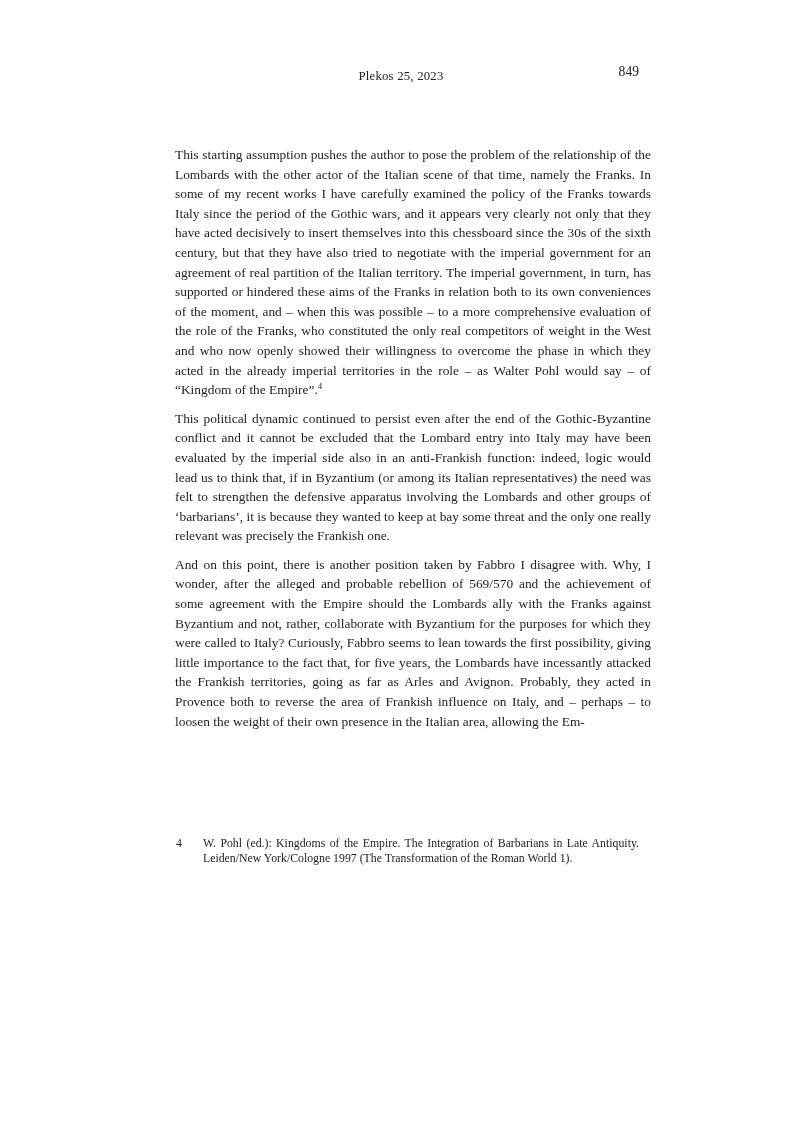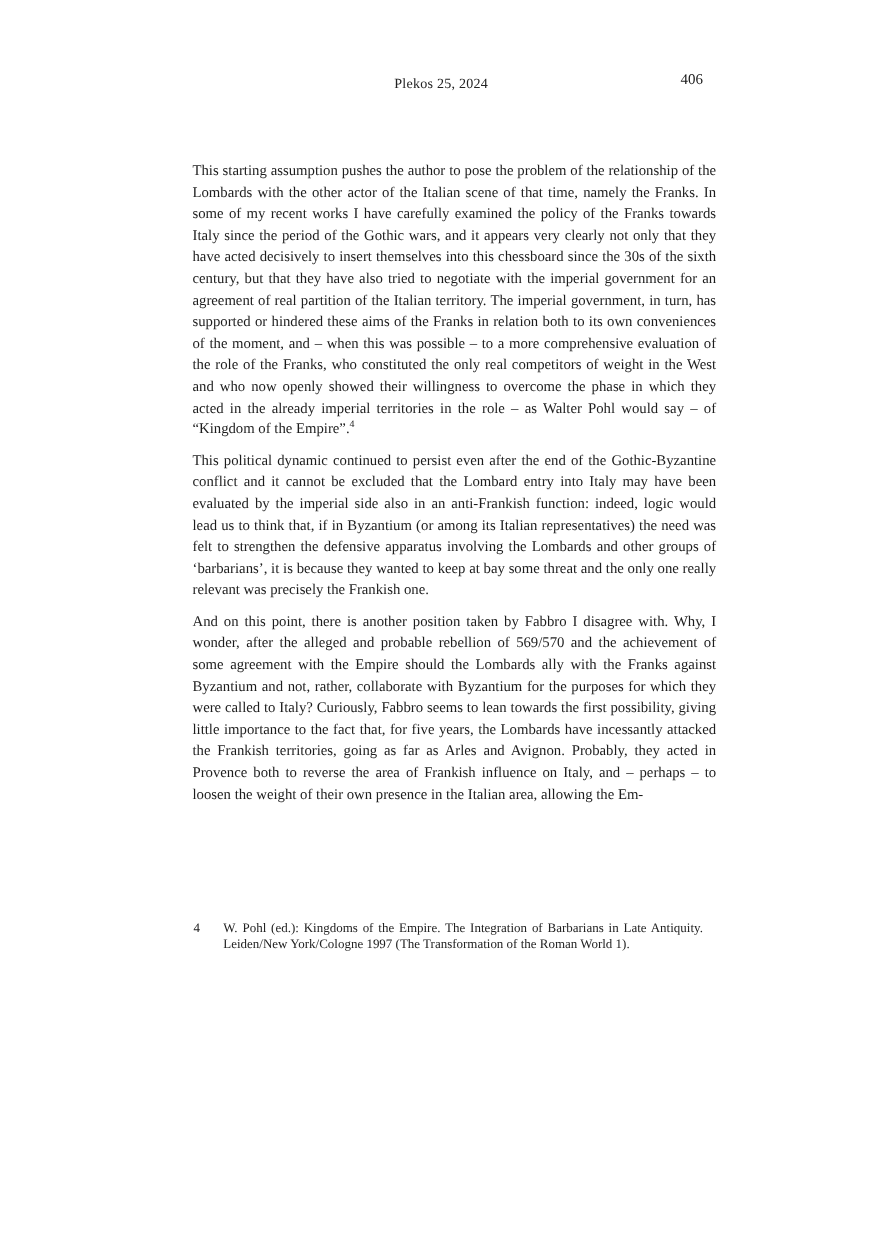--- a/index.html
+++ b/index.html
@@ -72,22 +72,22 @@
     .fn-text {
       flex: 1;
       text-align: justify;
       text-justify: inter-word;
     }
   </style>
 </head>
 <body>
 
 <div class="page-header">
-  <div class="journal-line">Plekos 25, 2024</div>
-  <div class="page-num">406</div>
+  <div class="journal-line">Plekos 25, 2023</div>
+  <div class="page-num">849</div>
 </div>
 
 <div class="body-text">
   <p><span>This starting assumption pushes the author to pose the problem of the relationship of the Lombards with the other actor of the Italian scene of that time, namely the Franks. In some of my recent works I have carefully examined the policy of the Franks towards Italy since the period of the Gothic wars, and it appears very clearly not only that they have acted decisively to insert themselves into this chessboard since the 30s of the sixth century, but that they have also tried to negotiate with the imperial government for an agreement of real partition of the Italian territory. The imperial government, in turn, has supported or hindered these aims of the Franks in relation both to its own conveniences of the moment, and – when this was possible – to a more comprehensive evaluation of the role of the Franks, who constituted the only real competitors of weight in the West and who now openly showed their willingness to overcome the phase in which they acted in the already imperial territories in the role – as Walter Pohl would say – of “Kingdom of the Empire”.</span><sup class="fn-ref">4</sup></p>
 
   <p><span>This political dynamic continued to persist even after the end of the Gothic-Byzantine conflict and it cannot be excluded that the Lombard entry into Italy may have been evaluated by the imperial side also in an anti-Frankish function: indeed, logic would lead us to think that, if in Byzantium (or among its Italian representatives) the need was felt to strengthen the defensive apparatus involving the Lombards and other groups of ‘barbarians’, it is because they wanted to keep at bay some threat and the only one really relevant was precisely the Frankish one.</span></p>
 
   <p><span>And on this point, there is another position taken by Fabbro I disagree with. Why, I wonder, after the alleged and probable rebellion of 569/570 and the achievement of some agreement with the Empire should the Lombards ally with the Franks against Byzantium and not, rather, collaborate with Byzantium for the purposes for which they were called to Italy? Curiously, Fabbro seems to lean towards the first possibility, giving little importance to the fact that, for five years, the Lombards have incessantly attacked the Frankish territories, going as far as Arles and Avignon. Probably, they acted in Provence both to reverse the area of Frankish influence on Italy, and – perhaps – to loosen the weight of their own presence in the Italian area, allowing the Em-</span></p>
 </div>
 

